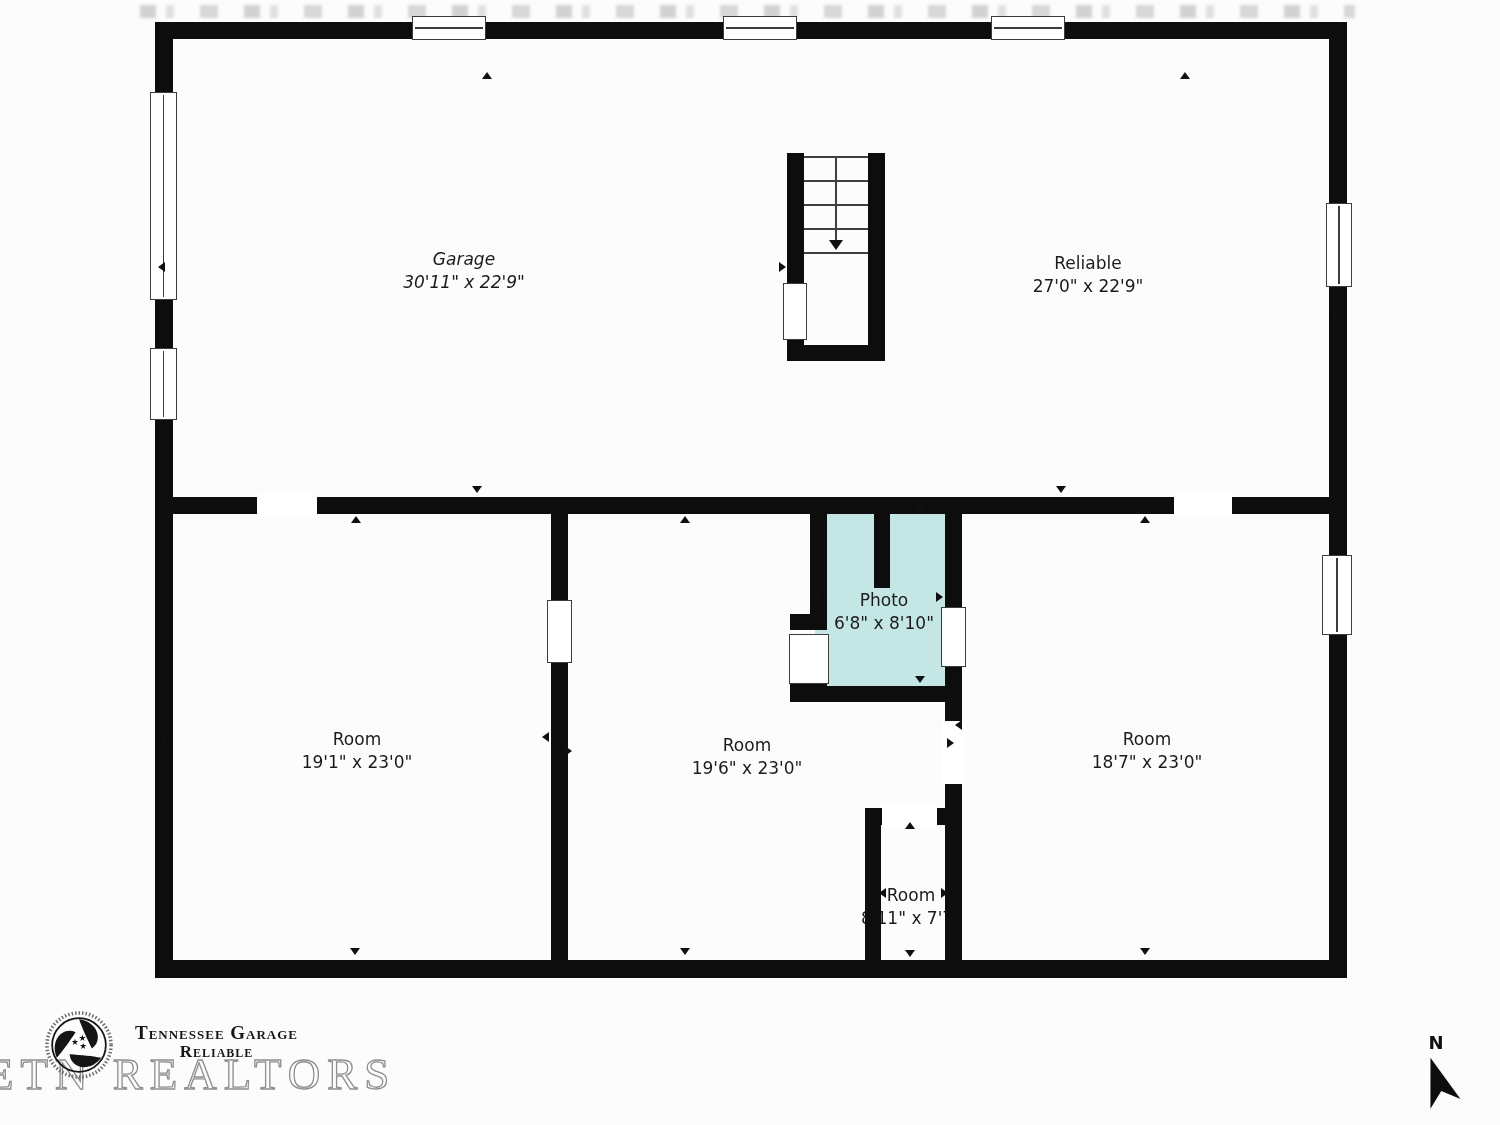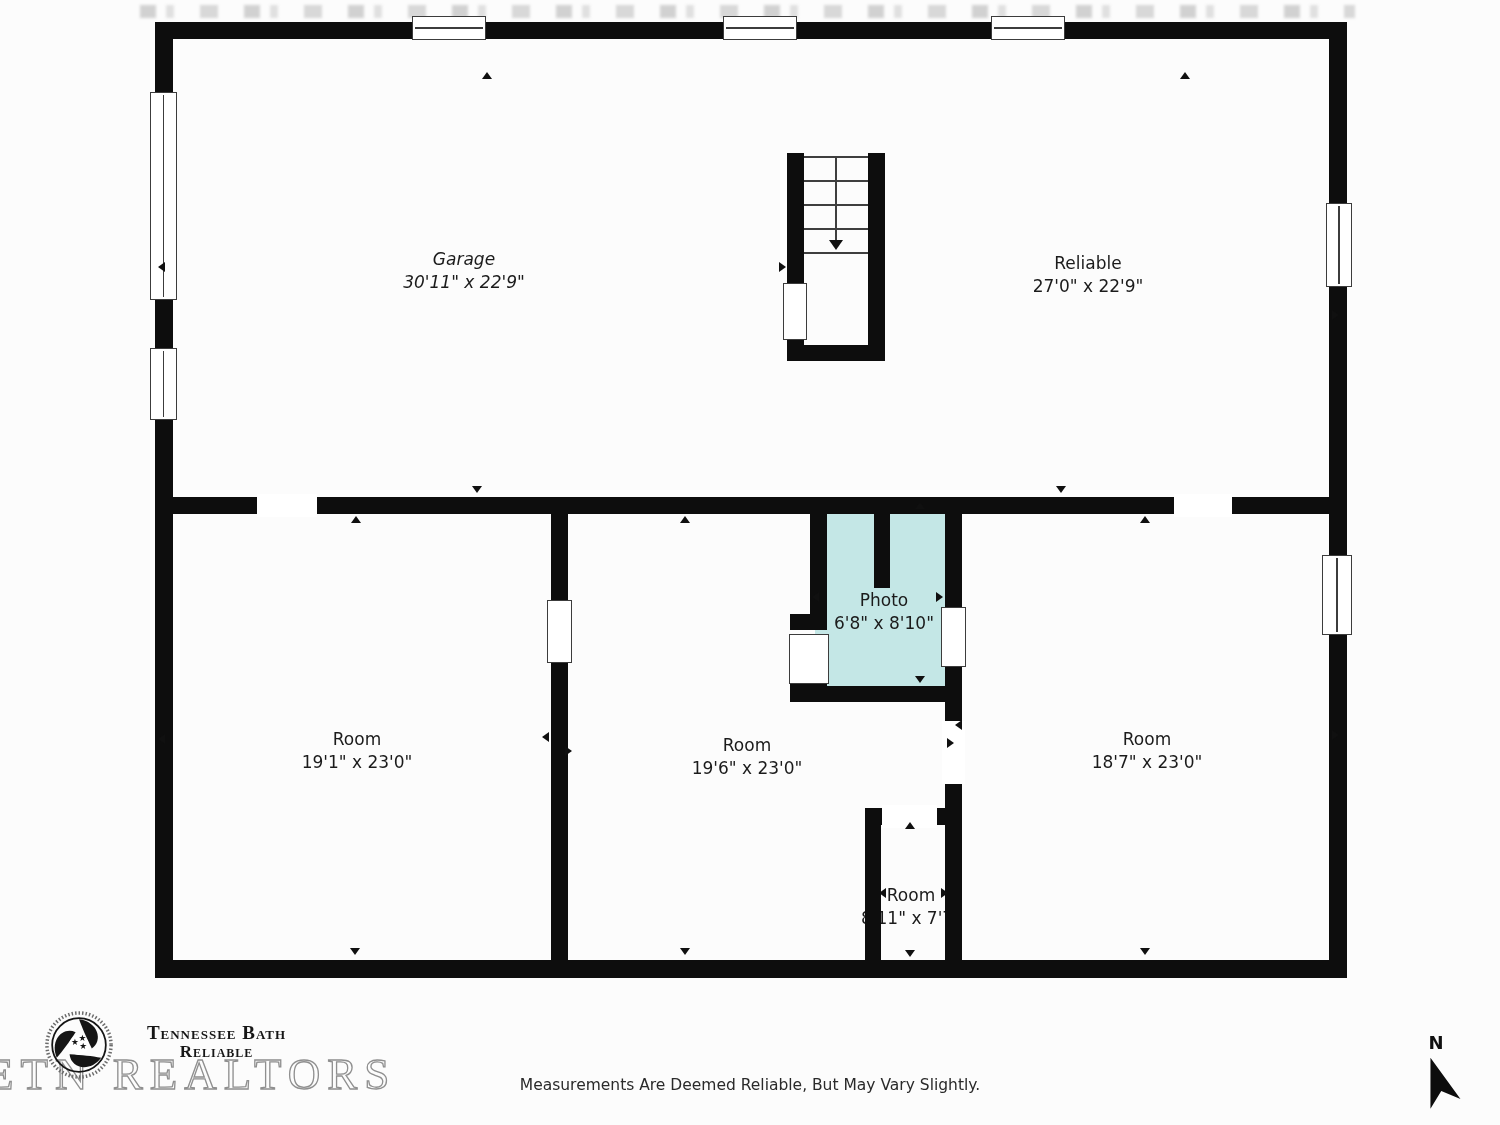--- a/index.html
+++ b/index.html
@@ -197,26 +197,25 @@
         <path d="M60,16 C92,20 102,52 82,66 C72,46 66,32 60,16 Z" transform="rotate(240 60 60)"></path>
       </g>
       <circle cx="60" cy="60" r="17" fill="#ffffff"></circle>
       <g fill="#151515" font-size="15" font-family="DejaVu Sans, sans-serif" text-anchor="middle">
         <text x="53" y="60">★</text>
         <text x="67" y="66">★</text>
         <text x="66" y="54">★</text>
       </g>
     </svg>
     <div id="logo-text">
-      <div id="logo-line1">Tennessee Bath</div>
+      <div id="logo-line1">Tennessee Garage</div>
       <div id="logo-line2">Reliable</div>
     </div>
   </div>
 
-  <div id="footer-disclaimer">Measurements Are Deemed Reliable, But May Vary Slightly.</div>
 
   <div id="compass">
     <div id="compass-n">N</div>
     <svg width="58" height="62" viewBox="0 0 100 110">
       <g transform="rotate(-18 50 55)">
         <polygon points="50,6 78,92 50,68 22,92" fill="#0d0d0d"></polygon>
       </g>
     </svg>
   </div>
 

